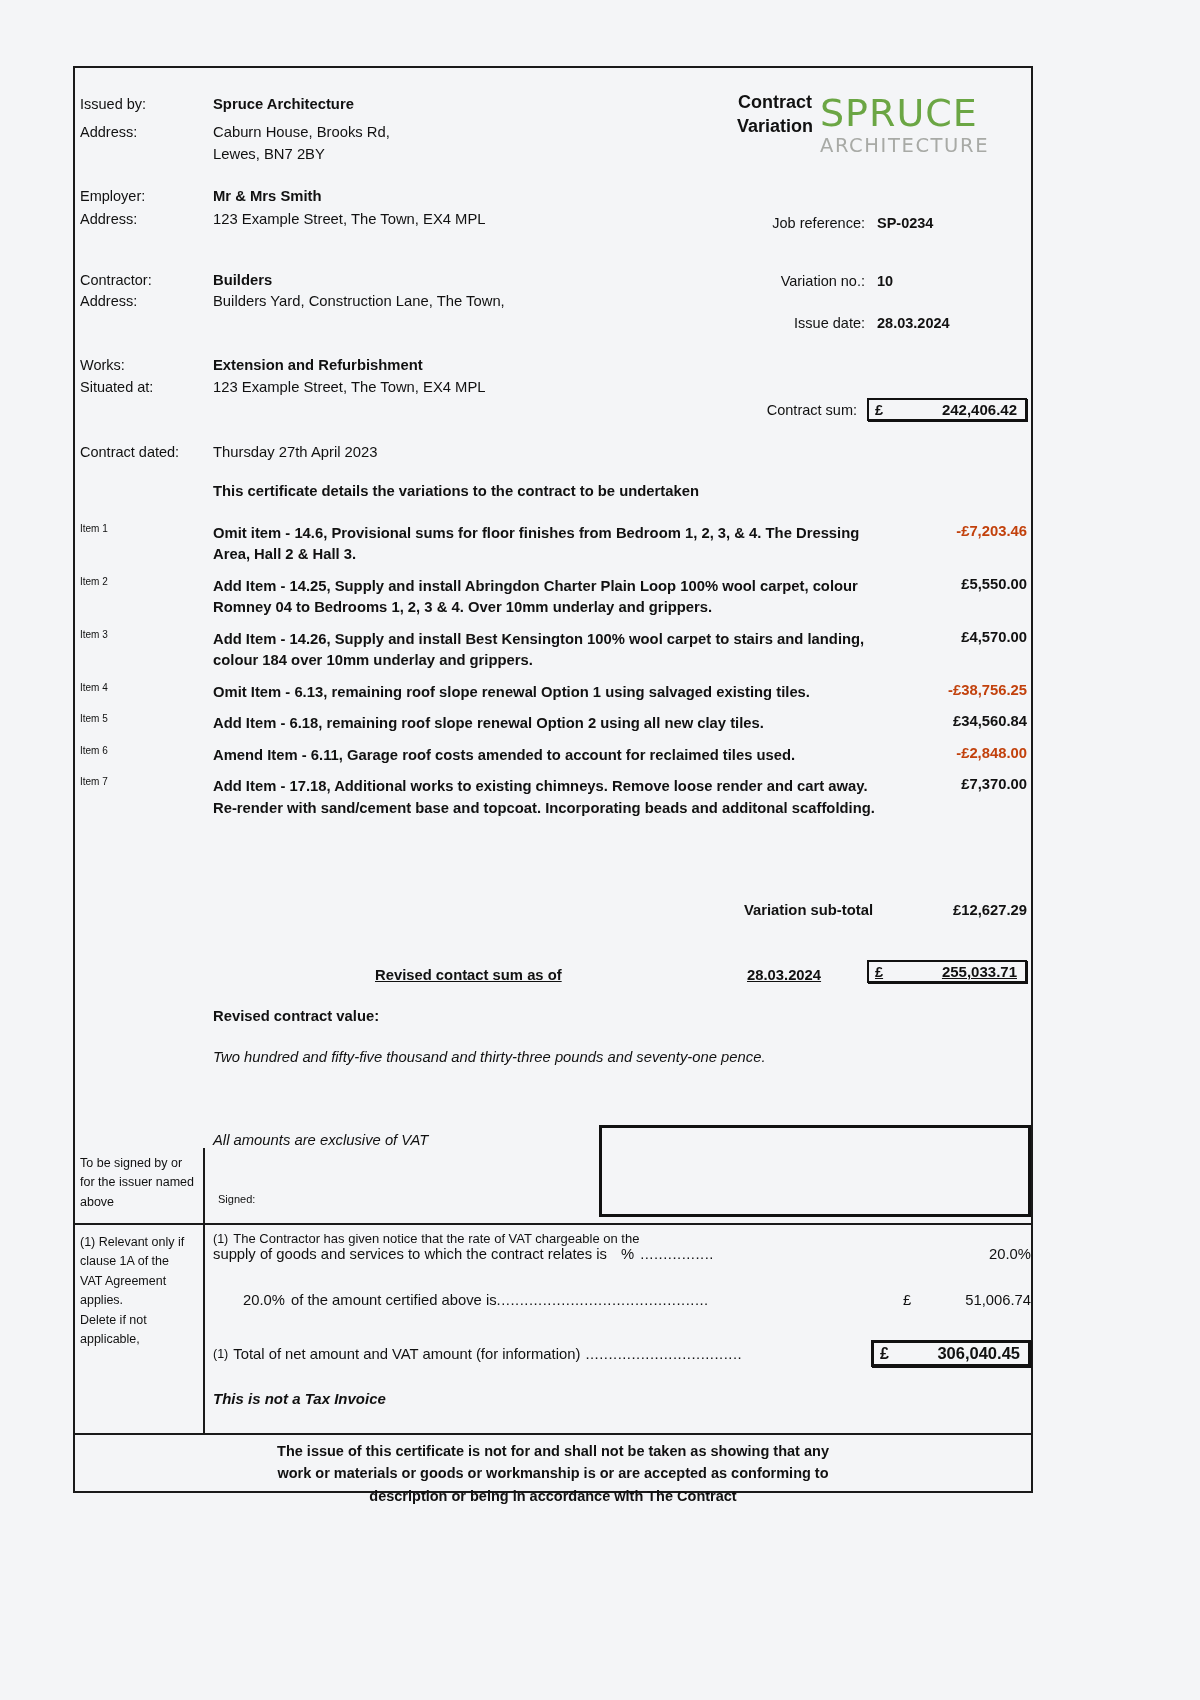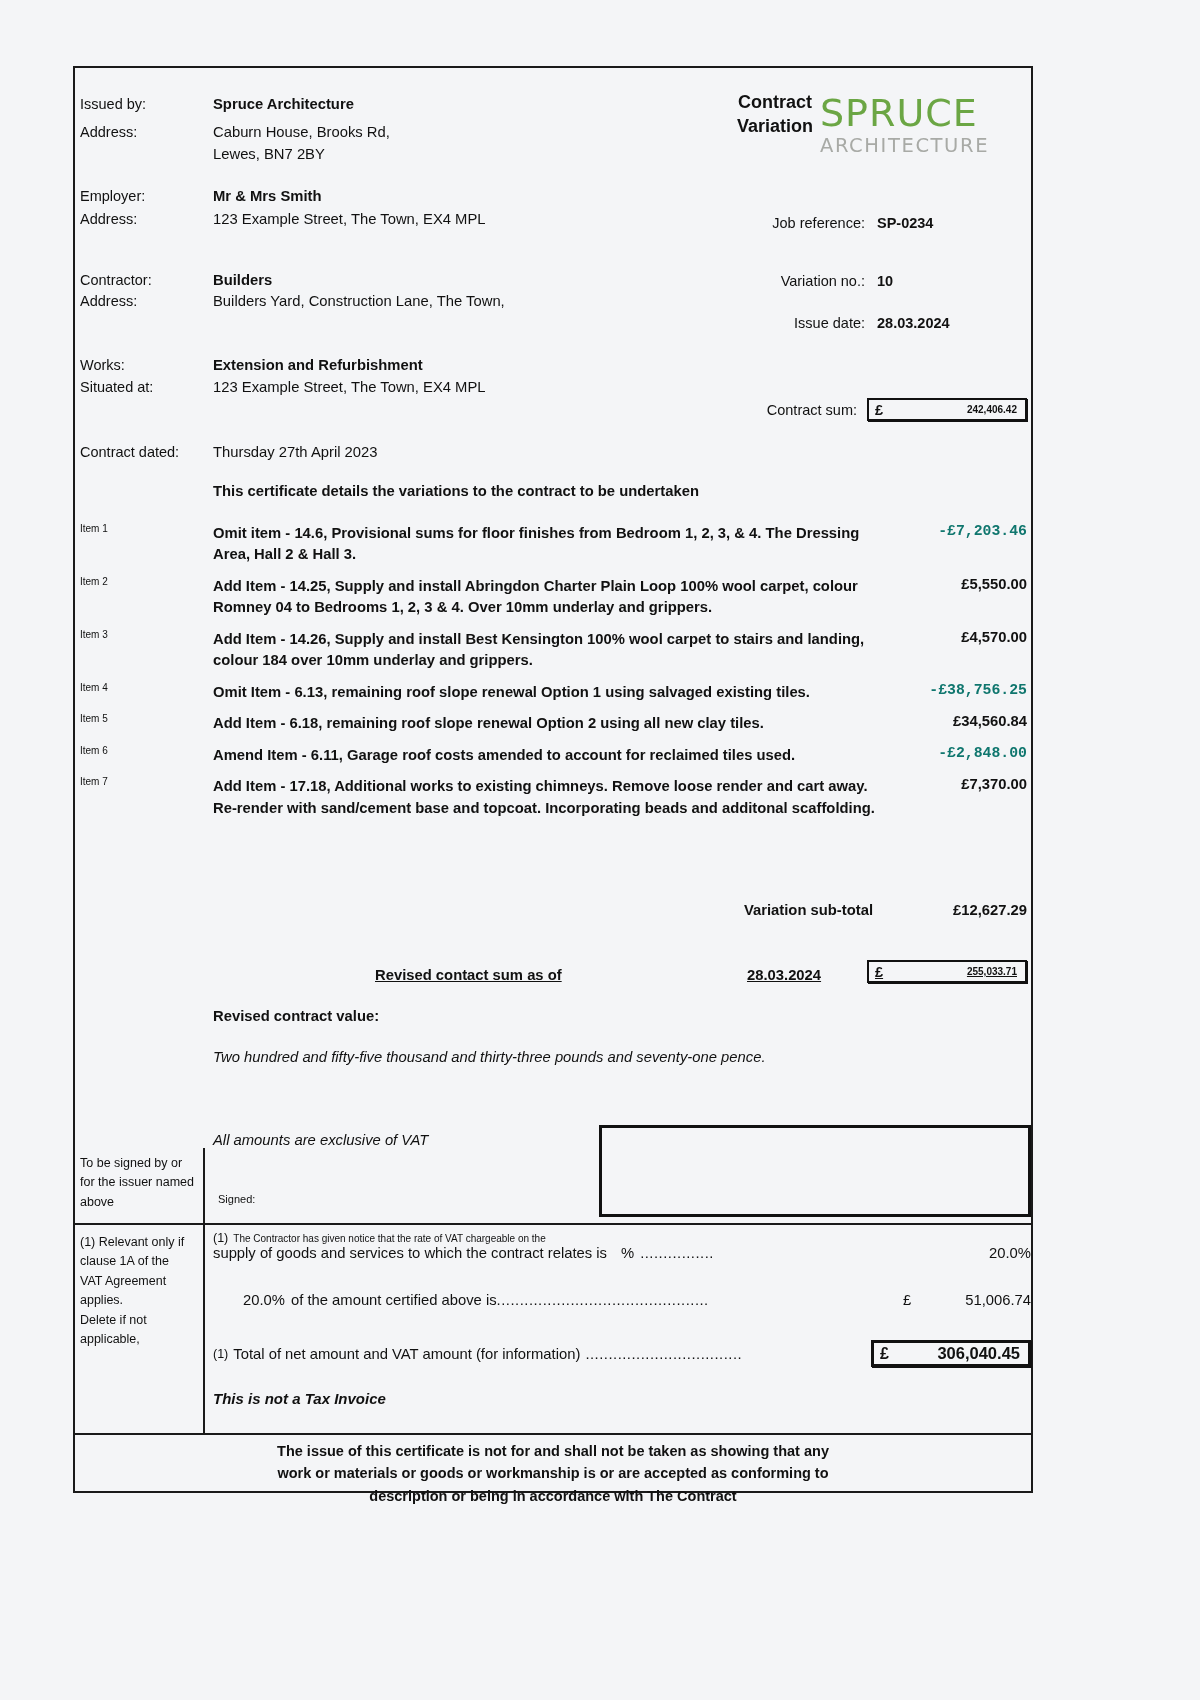--- a/index.html
+++ b/index.html
@@ -23,21 +23,21 @@
     height: 1427px;
     border: 2px solid #1a1a1a;
     box-sizing: border-box;
     background: #f4f5f7;
   }
 
   
   .b { font-weight: bold; }
   .i { font-style: italic; }
   .bi { font-weight: bold; font-style: italic; }
-  .red { color: #0f766e; font-family: Liberation Mono, monospace; }
+  .red { color: #c2410c; }
   .right { text-align: right; }
 
   .f-grid {
     position: absolute;
     left: 0; top: 0;
     width: 100%;
   }
 
   .line {
     display: flex;
@@ -107,21 +107,21 @@
   .moneybox {
     display: flex;
     border: 2px solid #111;
     background: #f4f5f7;
     box-sizing: border-box;
     height: 23px;
     align-items: center;
     box-shadow: 1px 1px 0 #111;
   }
   .moneybox .cur { width: 26px; padding-left: 6px; font-size: 14.5px; font-weight: bold; }
-  .moneybox .amt { flex: 1; text-align: right; padding-right: 8px; font-size: 10px; font-weight: bold; }
+  .moneybox .amt { flex: 1; text-align: right; padding-right: 8px; font-size: 15px; font-weight: bold; }
 
   
   .items { position: absolute; left: 0; width: 100%; }
   .item-row { display: flex; align-items: flex-start; margin-bottom: 10px; }
   .item-no { width: 138px; flex: 0 0 138px; font-size: 10px; padding-left: 5px; box-sizing: border-box; }
   .item-desc { flex: 1 1 auto; font-size: 14.8px; font-weight: bold; line-height: 1.45; padding-right: 14px; }
   .item-amt { width: 132px; flex: 0 0 132px; text-align: right; font-size: 14.8px; font-weight: bold; padding-right: 4px; box-sizing: border-box; }
 
   
   .sig-sep { position: absolute; left: 0; width: 100%; border-top: 2px solid #1a1a1a; }
@@ -343,21 +343,21 @@
     <div>clause 1A of the</div>
     <div>VAT Agreement</div>
     <div>applies.</div>
     <div>Delete if not</div>
     <div>applicable,</div>
   </div>
 
   <div style="position:absolute; left:138px; top:1163px; width:818px;">
     <div style="display:flex; align-items:baseline;">
       <span style="font-size:12.5px; padding-right:5px;">(1)</span>
-      <span style="font-size:10px;">The Contractor has given notice that the rate of VAT chargeable on the</span>
+      <span style="font-size:13px;">The Contractor has given notice that the rate of VAT chargeable on the</span>
     </div>
     <div style="display:flex; align-items:baseline; margin-top:0;">
       <span style="font-size:14.8px;">supply of goods and services to which the contract relates is</span>
       <span style="font-size:14.8px; padding-left:14px;">%</span>
       <span class="dots" style="padding-left:6px;">................</span>
       <span style="flex:1 1 auto;"></span>
       <span style="font-size:14.8px; text-align:right; min-width:90px;">20.0%</span>
     </div>
   </div>
 

